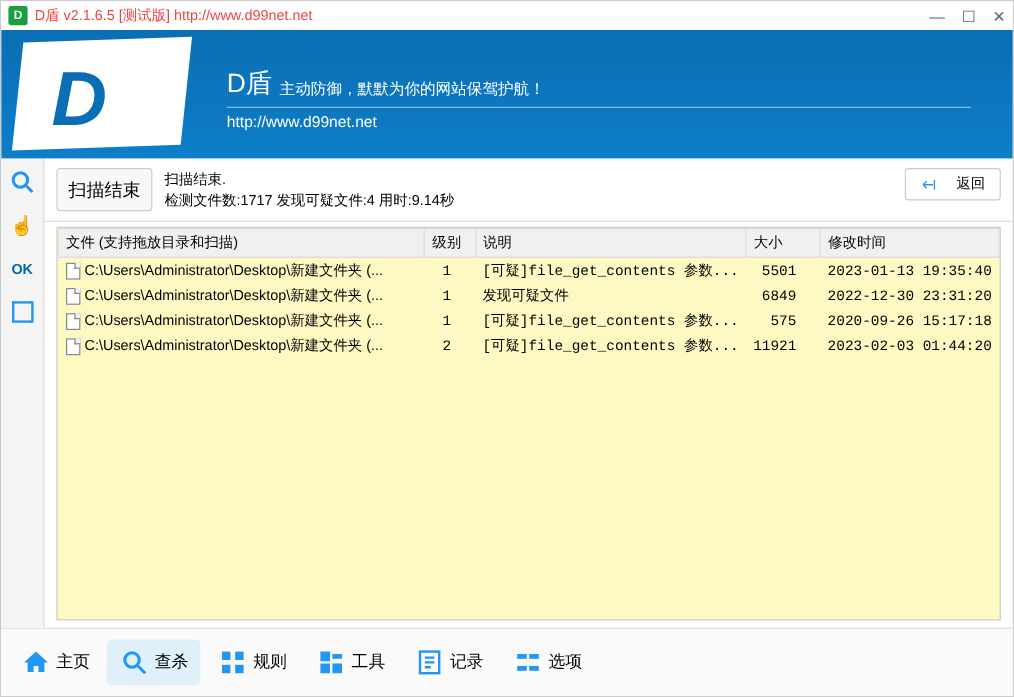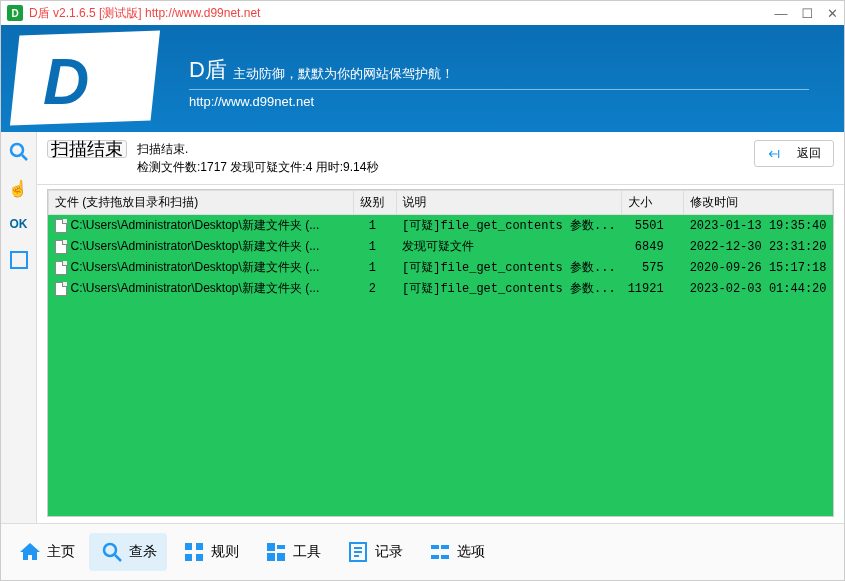--- a/index.html
+++ b/index.html
@@ -19,26 +19,26 @@
 .banner .slogan { position: absolute; left: 232px; top: 40px; font-size: 13px; }
 .banner .url-line { position: absolute; left: 188px; top: 64px; font-size: 13px; border-top: 1px solid rgba(255,255,255,0.5); padding-top: 4px; width: 620px; }
 
 .main { display: flex; height: 391px; }
 .sidebar { width: 36px; background: #f4f4f4; border-right: 1px solid #ddd; display: flex; flex-direction: column; align-items: center; padding-top: 8px; gap: 12px; }
 .sidebar .side-icon { width: 24px; height: 24px; display: flex; align-items: center; justify-content: center; font-size: 16px; color: #0369a1; cursor: pointer; }
 .sidebar .side-icon.ok-text { font-size: 12px; font-weight: bold; }
 
 .content { flex: 1; display: flex; flex-direction: column; }
 .status-row { display: flex; align-items: flex-start; padding: 8px 10px; gap: 10px; border-bottom: 1px solid #ddd; }
-.scan-btn { width: 80px; height: 18px; border: 1px solid #ccc; background: #f8f8f8; font-size: 18px; display: flex; align-items: center; justify-content: center; cursor: pointer; border-radius: 3px; }
+.scan-btn { width: 80px; height: 36px; border: 1px solid #ccc; background: #f8f8f8; font-size: 15px; display: flex; align-items: center; justify-content: center; cursor: pointer; border-radius: 3px; }
 .status-text { font-size: 12px; line-height: 18px; }
 .back-btn { margin-left: auto; border: 1px solid #ccc; background: #fff; padding: 4px 12px; font-size: 12px; display: flex; align-items: center; gap: 16px; cursor: pointer; border-radius: 3px; }
 .back-btn svg { width: 14px; height: 14px; }
 
-.table-wrap { flex: 1; border: 1px solid #ccc; margin: 4px 10px 6px 10px; background: #22c55e; overflow: auto; }
+.table-wrap { flex: 1; border: 1px solid #ccc; margin: 4px 10px 6px 10px; background: #fef9c3; overflow: auto; }
 table { width: 100%; border-collapse: collapse; font-size: 12px; }
 thead th { background: #f0f0f0; border: 1px solid #ddd; text-align: left; padding: 3px 6px; font-weight: normal; font-family: SimSun, sans-serif; }
 tbody td { padding: 2px 6px; white-space: nowrap; font-family: "Courier New", SimSun, monospace; }
 tbody td.file-cell { display: flex; align-items: center; gap: 4px; }
 .file-ico { width: 12px; height: 14px; border: 1px solid #888; background: #fff; position: relative; flex-shrink: 0; }
 .file-ico::before { content: ""; position: absolute; right: -1px; top: -1px; width: 4px; height: 4px; background: #f0f0f0; border-left: 1px solid #888; border-bottom: 1px solid #888; }
 .level-col, .size-col { text-align: right; padding-right: 20px; }
 
 .bottom-nav { height: 57px; border-top: 1px solid #ddd; display: flex; align-items: center; padding: 0 6px; gap: 4px; background: #fafafa; }
 .nav-item { display: flex; align-items: center; gap: 4px; padding: 6px 10px; font-size: 14px; cursor: pointer; border-radius: 4px; }

